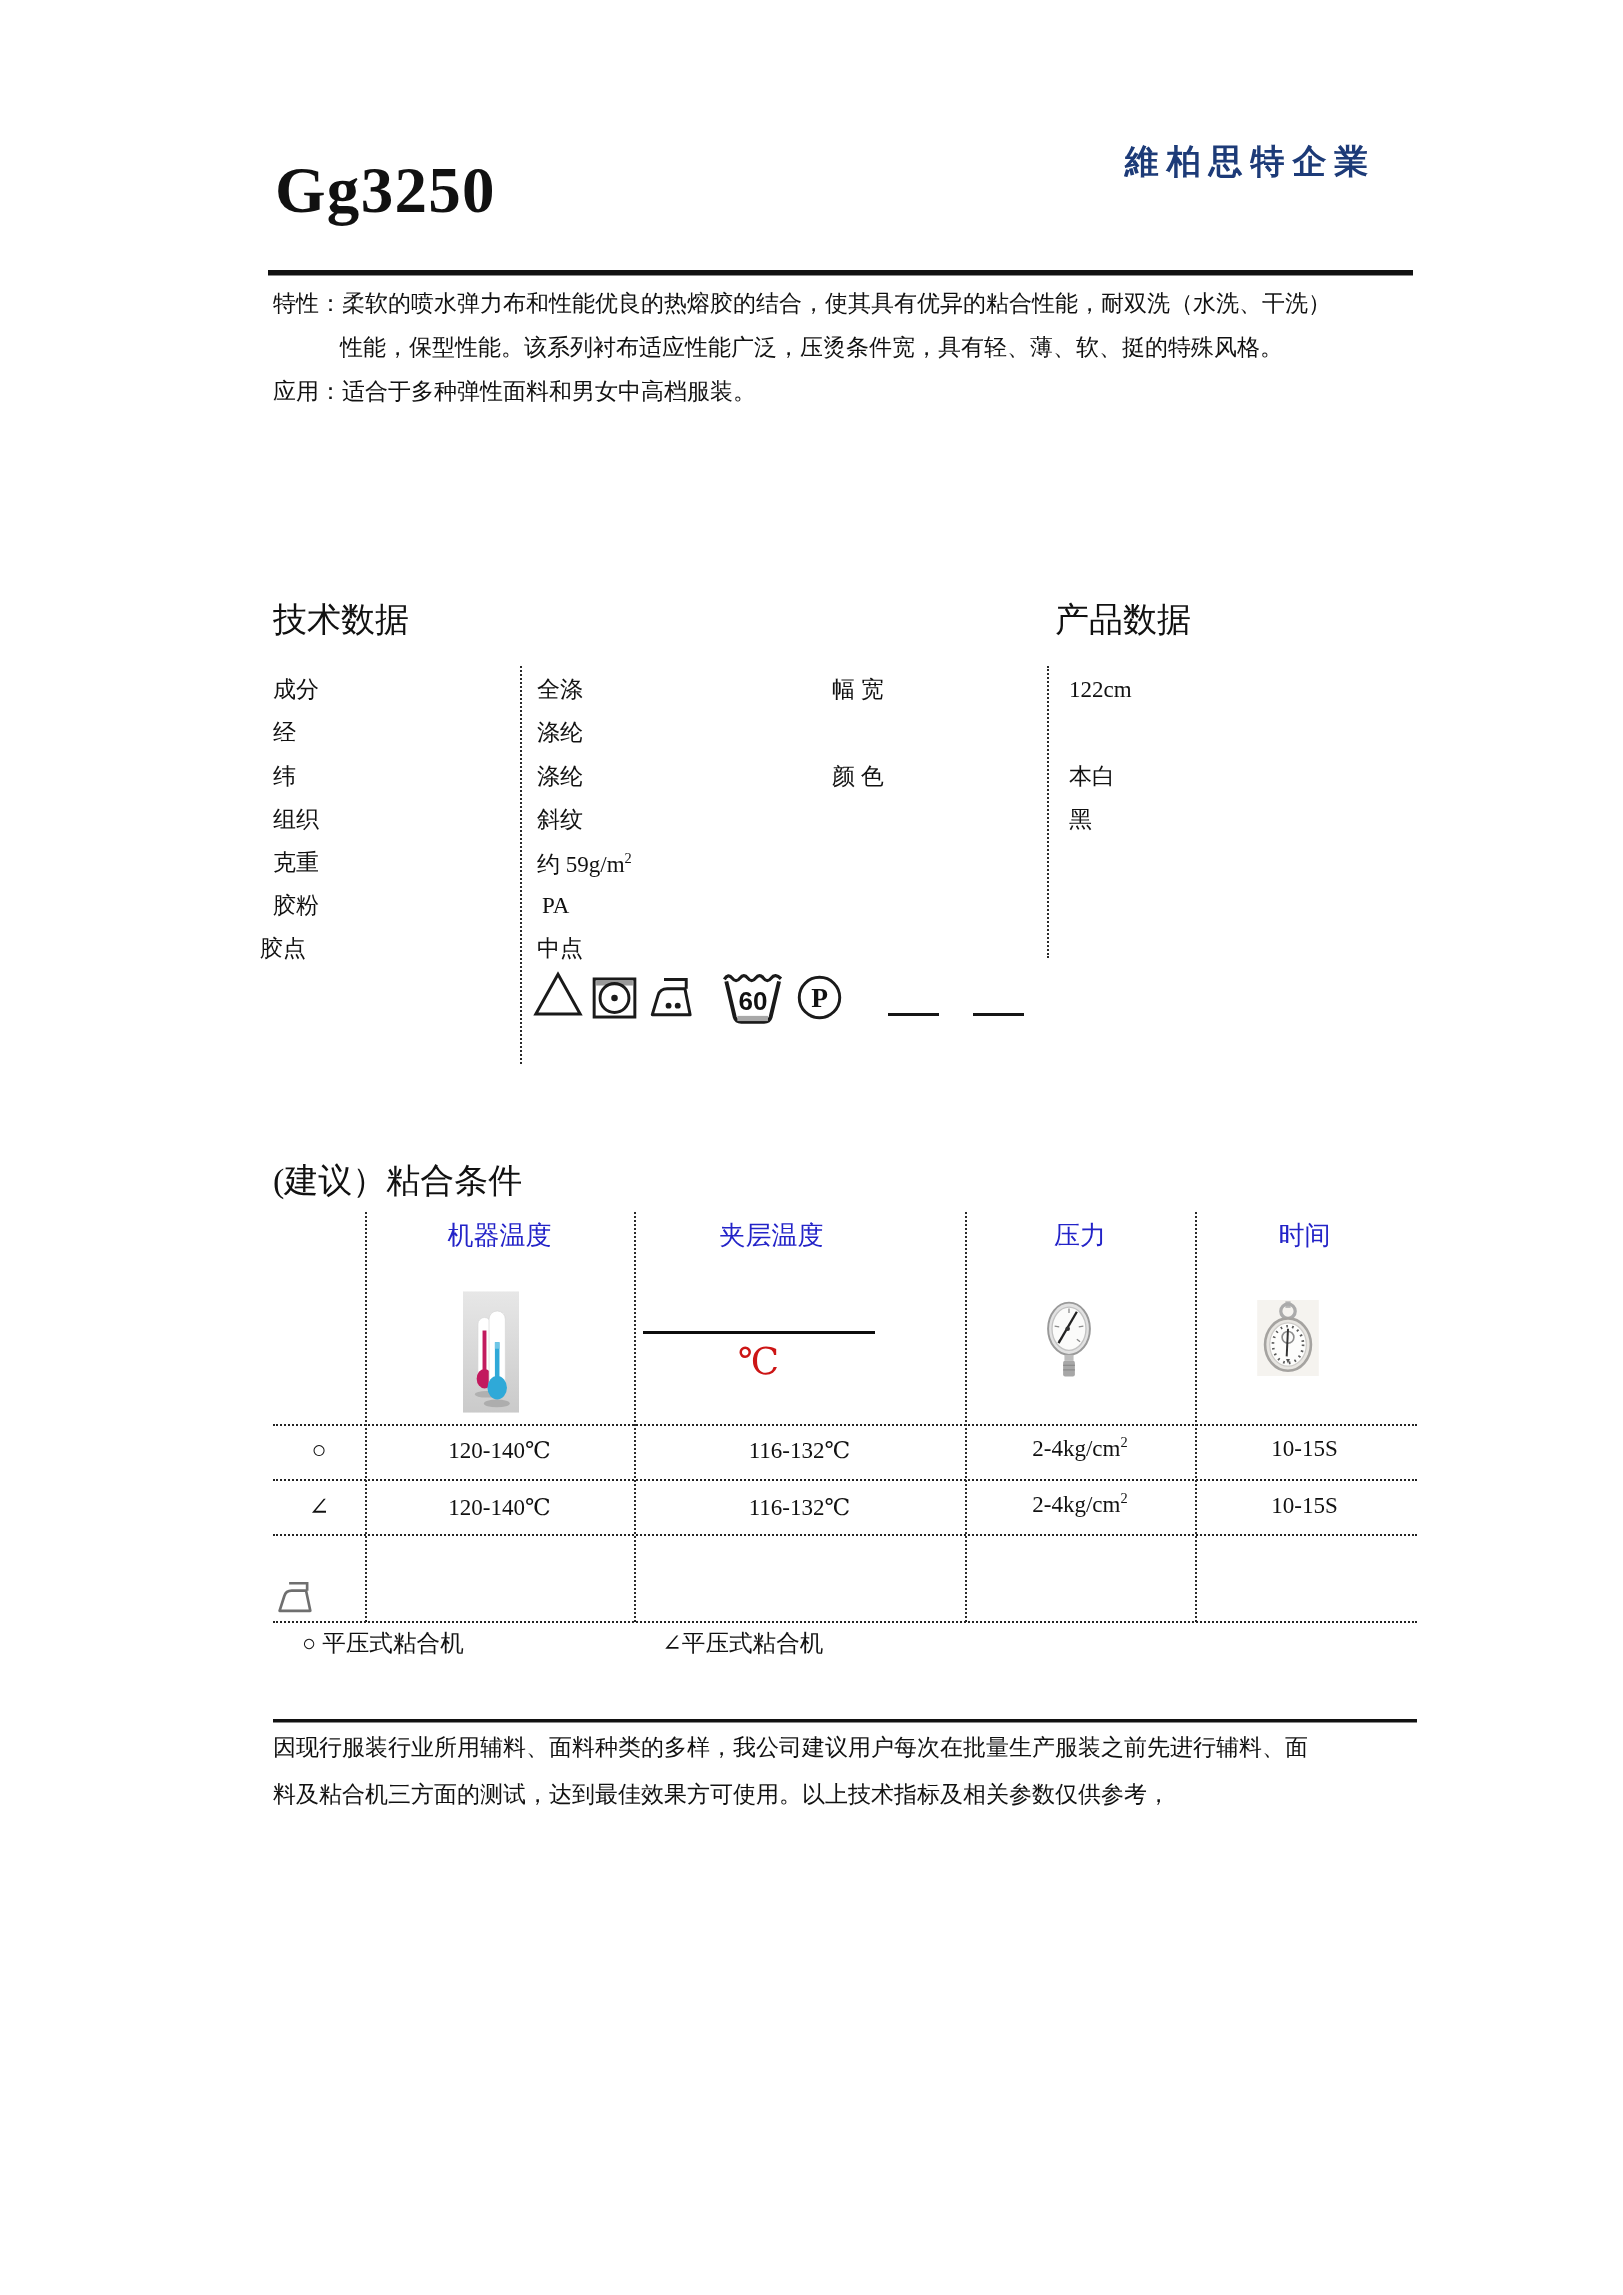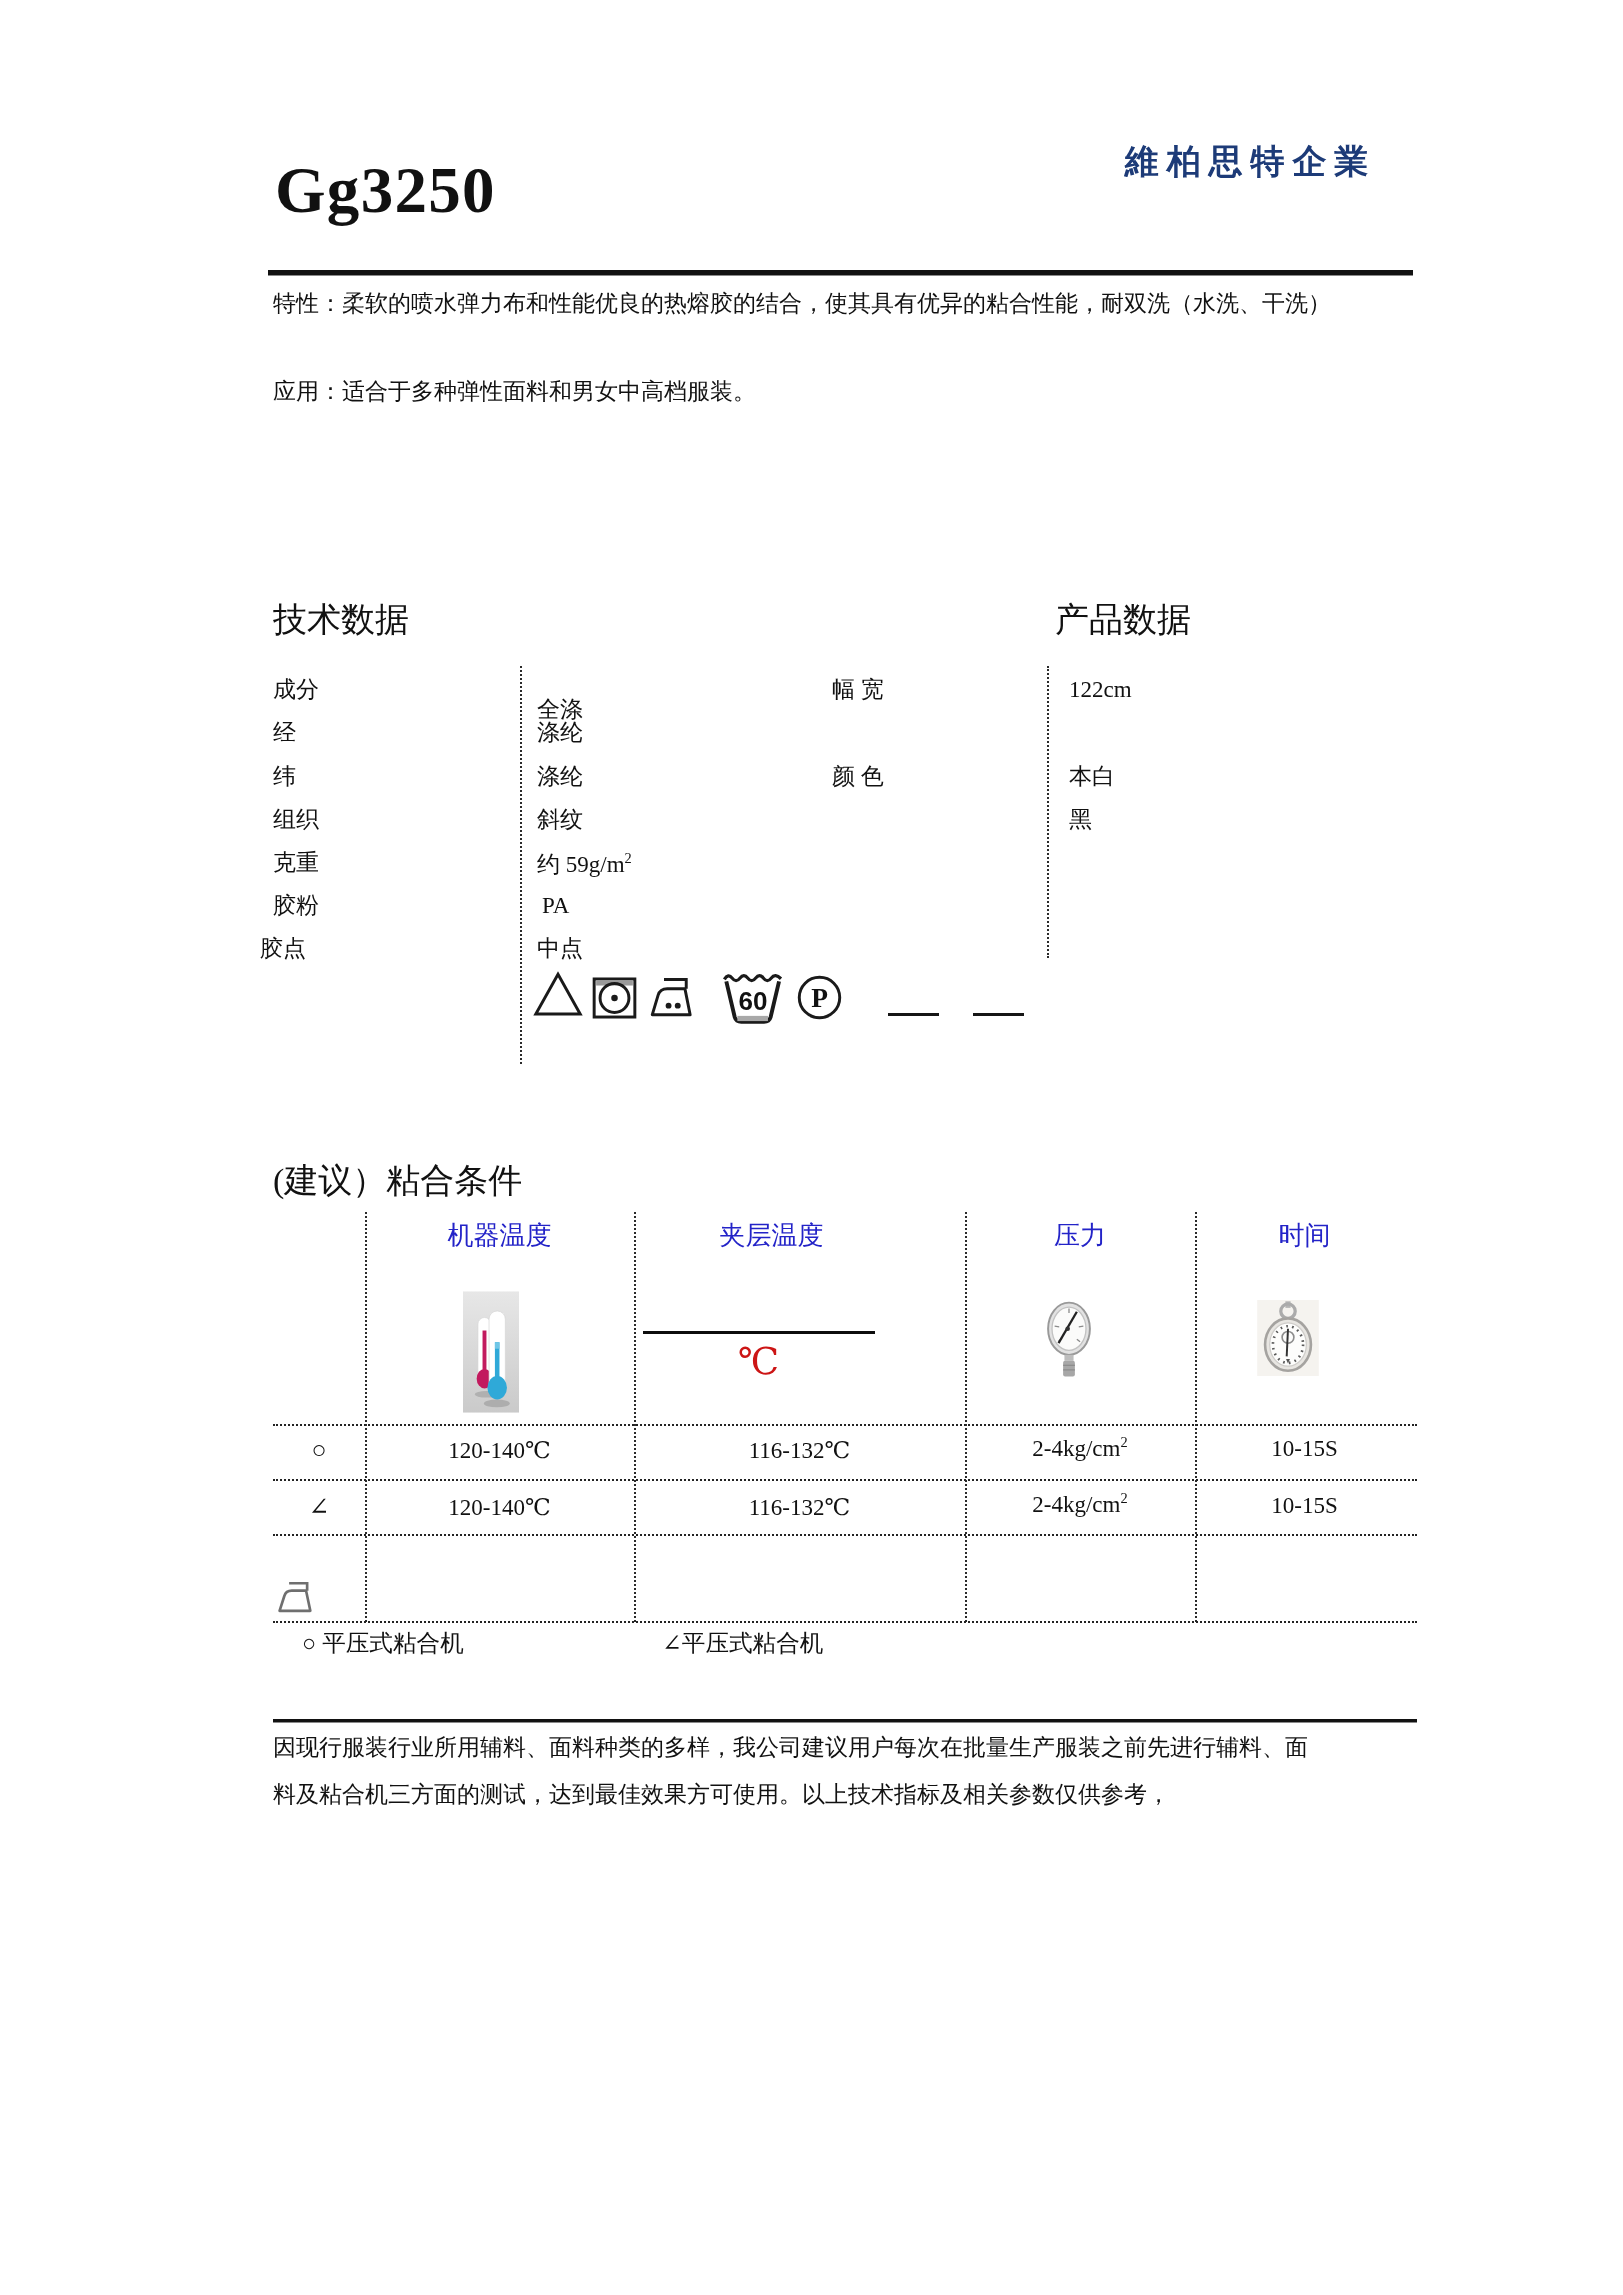--- a/index.html
+++ b/index.html
@@ -56,30 +56,31 @@
 
   <div class="abs doc-title">Gg3250</div>
 
   <div class="abs logo">
     <div class="company">維柏思特企業</div>
   </div>
 
   <div class="abs rule-top"></div>
 
   <div class="abs para feat-l1"><span>特性：</span><span>柔软的喷水弹力布和性能优良的热熔胶的结合，使其具有优异的粘合性能，耐双洗（水洗、干洗）</span></div>
+  <div class="abs para feat-l2">性能，保型性能。该系列衬布适应性能广泛，压烫条件宽，具有轻、薄、软、挺的特殊风格。</div>
   <div class="abs para app-l"><span>应用：</span><span>适合于多种弹性面料和男女中高档服装。</span></div>
 
   <div class="abs sec-h" style="left:273px;top:603px;">技术数据</div>
   <div class="abs sec-h" style="left:1055px;top:603px;">产品数据</div>
 
   <div class="abs vline vline-tech1"></div>
   <div class="abs vline vline-tech2"></div>
 
   <div class="abs cell" style="left:273px;top:678px;">成分</div>
-  <div class="abs cell" style="left:537px;top:678px;margin-top:20px;">全涤</div>
+  <div class="abs cell" style="left:537px;top:678px;">全涤</div>
   <div class="abs cell" style="left:273px;top:721px;">经</div>
   <div class="abs cell" style="left:537px;top:721px;">涤纶</div>
   <div class="abs cell" style="left:273px;top:765px;">纬</div>
   <div class="abs cell" style="left:537px;top:765px;">涤纶</div>
   <div class="abs cell" style="left:273px;top:808px;">组织</div>
   <div class="abs cell" style="left:537px;top:808px;">斜纹</div>
   <div class="abs cell" style="left:273px;top:851px;">克重</div>
   <div class="abs cell" style="left:537px;top:851px;"><span>约 59g/m</span><sup class="s2">2</sup></div>
   <div class="abs cell" style="left:273px;top:894px;">胶粉</div>
   <div class="abs cell" style="left:542px;top:894px;">PA</div>

